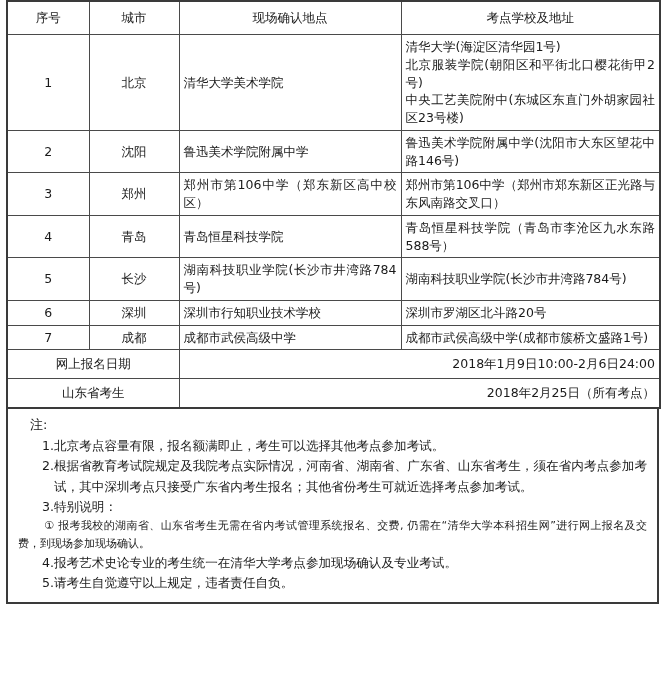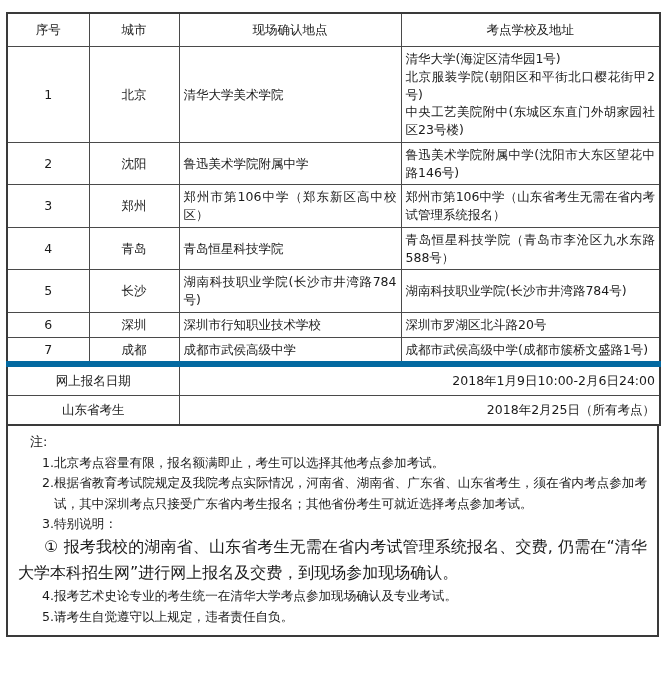--- a/index.html
+++ b/index.html
@@ -12,21 +12,21 @@
     height: 675px;
     font-family: "DejaVu Sans", "Liberation Sans", sans-serif;
     color: #1a1a1a;
     overflow: hidden;
   }
 
   .page {
     width: 665px;
     height: 675px;
     box-sizing: border-box;
-    padding: 12px 6px 4px 6px;
+    padding: 0 6px 4px 6px;
     background: #ffffff;
     border-radius: 10px;
   }
 
   table.exam-table {
     width: 653px;
     border-collapse: collapse;
     table-layout: fixed;
     border: 2px solid #3a3a3a;
   }
@@ -71,21 +71,21 @@
     text-align: center;
   }
   .date-value {
     text-align: right;
     padding-left: 8px;
   }
   .date-row td {
     height: 22px;
   }
   .date-row.first-date td {
-    border-top: 6px solid #0369a1;
+    border-top: 1px solid #0369a1;
   }
 
   
   .notes-box {
     width: 653px;
     box-sizing: border-box;
     border: 2px solid #3a3a3a;
     border-top: none;
     padding: 6px 10px 8px 10px;
     background: #ffffff;
@@ -109,21 +109,21 @@
     text-align: left;
   }
   .note-text {
     flex: 1 1 auto;
     text-align: justify;
     text-align-last: left;
     text-indent: 0;
     margin-left: -14px;
   }
   .note-sub {
-    font-size: 16px;
+    font-size: 11px;
     line-height: 1.62;
     text-align: justify;
     text-align-last: left;
     text-indent: 26px;
     padding-left: 0px;
     margin-bottom: 0px;
   }
 </style>
 </head>
 <body>
@@ -160,21 +160,21 @@
           <td class="site-cell">鲁迅美术学院附属中学</td>
           <td class="addr-cell">
             <span class="addr-line">鲁迅美术学院附属中学(沈阳市大东区望花中路146号)</span>
           </td>
         </tr>
         <tr>
           <td class="c-center">3</td>
           <td class="c-center">郑州</td>
           <td class="site-cell">郑州市第106中学（郑东新区高中校区）</td>
           <td class="addr-cell">
-            <span class="addr-line">郑州市第106中学（山东省考生无需在省内考试管理系统报名）</span>
+            <span class="addr-line">郑州市第106中学（郑州市郑东新区正光路与东风南路交叉口）</span>
           </td>
         </tr>
         <tr>
           <td class="c-center">4</td>
           <td class="c-center">青岛</td>
           <td class="site-cell">青岛恒星科技学院</td>
           <td class="addr-cell">
             <span class="addr-line">青岛恒星科技学院（青岛市李沧区九水东路588号）</span>
           </td>
         </tr>

